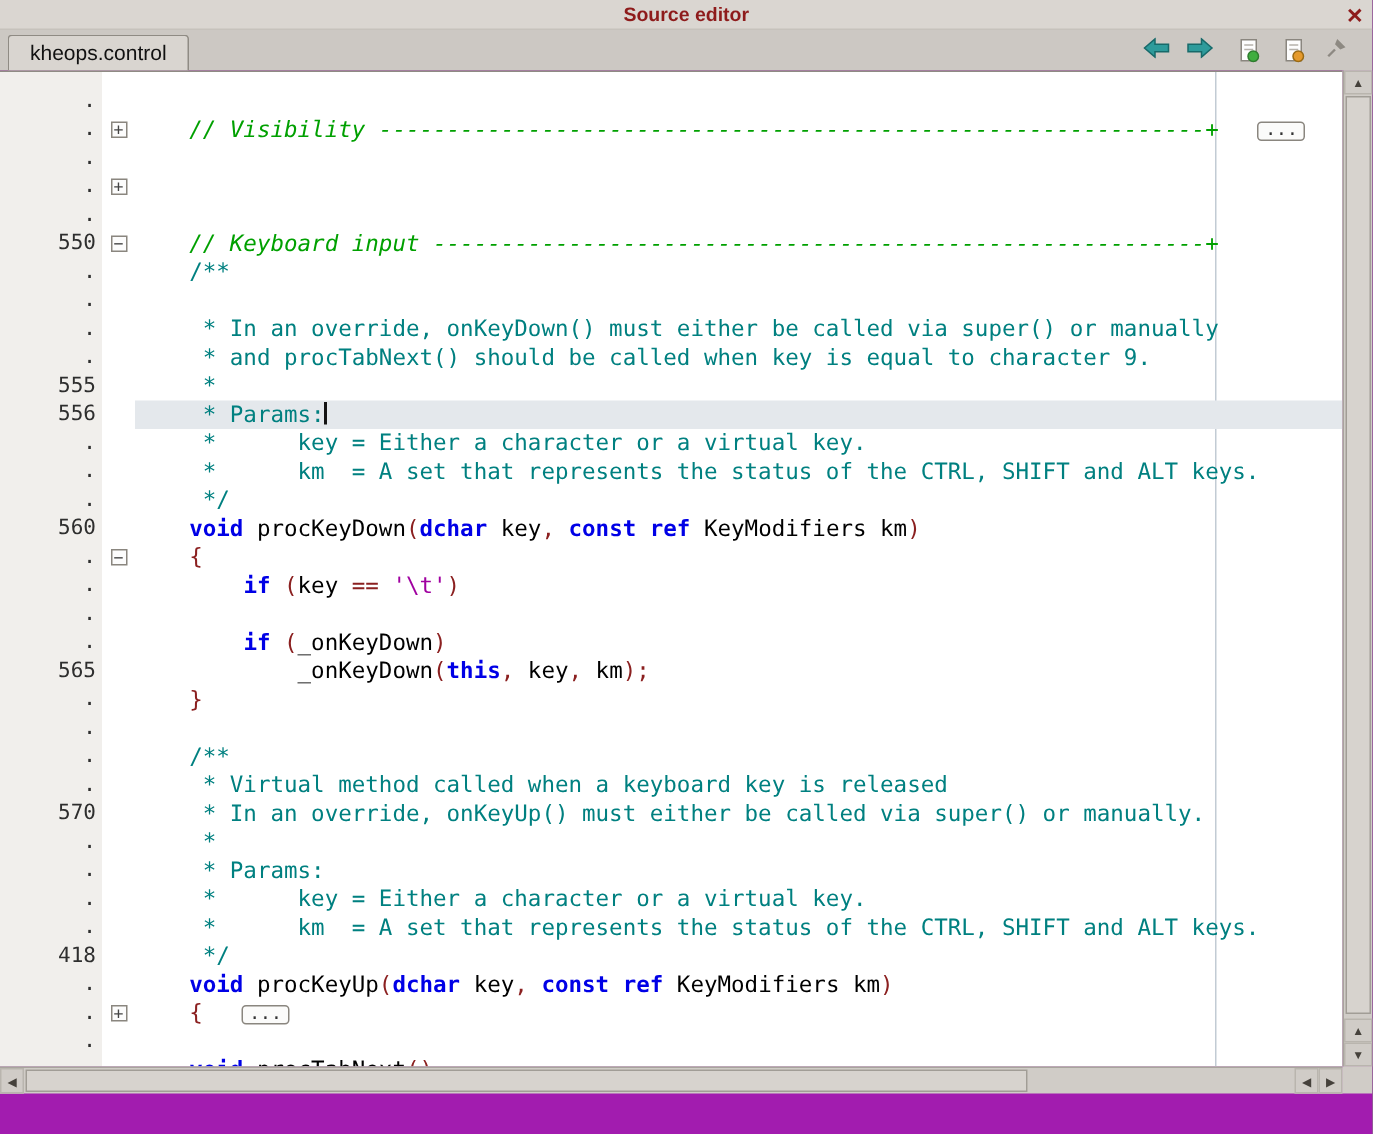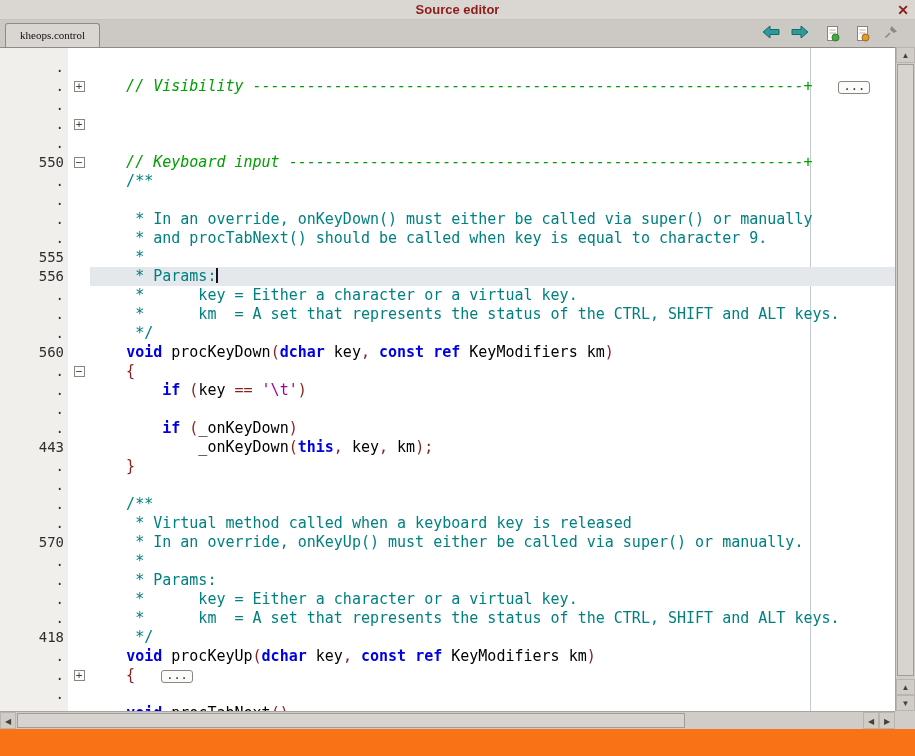--- a/index.html
+++ b/index.html
@@ -1,30 +1,30 @@
 <!DOCTYPE html>
 <html><head>
 <meta charset="utf-8">
 <style>
   * { box-sizing: border-box; margin: 0; padding: 0; }
   html,body { background:#888; }
   #window {
     position: relative; width: 915px; height: 756px;
-    background: #f97316; overflow: hidden;
+    background: #a21caf; overflow: hidden;
     font-family: "Liberation Sans", sans-serif;
   }
   
   .titlebar { position:absolute; top:0; left:0; right:0; height:20px; background:#dad6d1; border-bottom:1px solid #c6c2bc; }
   .title { position:absolute; left:0; right:0; top:0; text-align:center; line-height:20px; font-size:13px; font-weight:bold; color:#8e1b1b; }
   .close { position:absolute; right:6px; top:0; line-height:20px; font-size:14px; font-weight:bold; color:#8e1b1b; }
   
   .tabbar { position:absolute; top:20px; left:0; right:0; height:27px; background:#ccc8c3; }
   .tab { position:absolute; left:5px; top:3px; height:24px; padding:0 14px; background:#d9d5d0;
          border:1px solid #8f8b84; border-bottom:none; border-radius:3px 3px 0 0;
-         font-size:11px; line-height:22px; color:#111;font-family:Liberation Serif, serif; }
+         font-size:14px; line-height:22px; color:#111; }
   .tbicon { position:absolute; top:5px; width:20px; height:18px; }
   .ic-back  { left:762px; } .ic-fwd { left:791px; }
   .ic-doc1  { left:825px; } .ic-doc2 { left:855px; }
   .ic-pin   { left:884px; }
   
   .editor { position:absolute; top:47px; left:0; width:895px; height:664px;
             border-top:1px solid #8f8b84;
             background: linear-gradient(to right, #f1efec 0, #f1efec 68px, #ffffff 68px);
             overflow:hidden; }
   .ruler { position:absolute; top:0; bottom:0; left:810px; width:1px; background:#c2cbd4; }
@@ -219,21 +219,21 @@
         <div class="row">
           <span class="ln">.</span>
           <span class="foldcell"></span>
         </div>
         <div class="row">
           <span class="ln">.</span>
           <span class="foldcell"></span>
           <span class="codeline"><span class="tk-t">        </span><span class="tk-k">if</span><span class="tk-t"> </span><span class="tk-s">(</span><span class="tk-t">_onKeyDown</span><span class="tk-s">)</span></span>
         </div>
         <div class="row">
-          <span class="ln">443</span>
+          <span class="ln">565</span>
           <span class="foldcell"></span>
           <span class="codeline"><span class="tk-t">            _onKeyDown</span><span class="tk-s">(</span><span class="tk-k">this</span><span class="tk-s">,</span><span class="tk-t"> key</span><span class="tk-s">,</span><span class="tk-t"> km</span><span class="tk-s">);</span></span>
         </div>
         <div class="row">
           <span class="ln">.</span>
           <span class="foldcell"></span>
           <span class="codeline"><span class="tk-s">    }</span></span>
         </div>
         <div class="row">
           <span class="ln">.</span>

